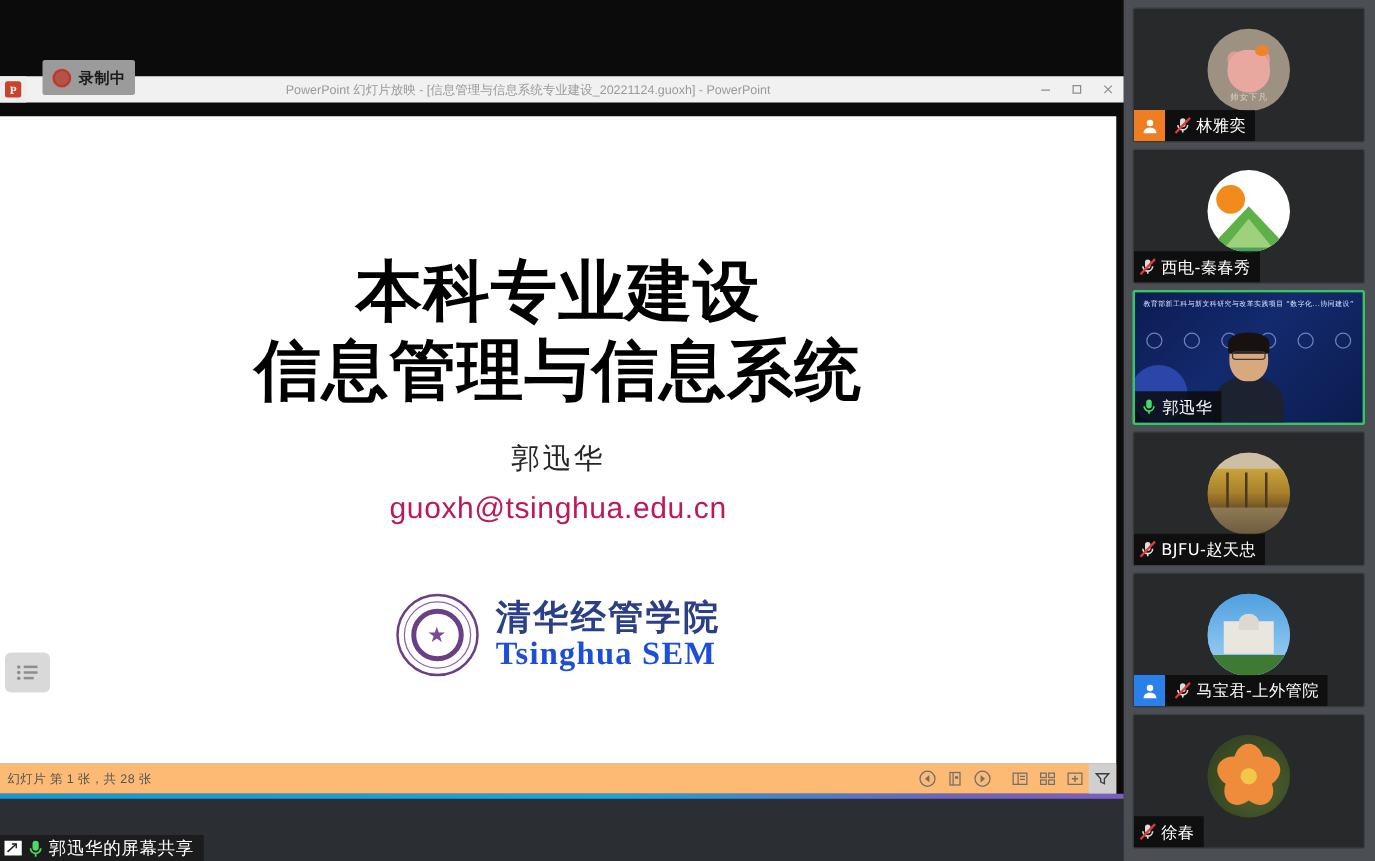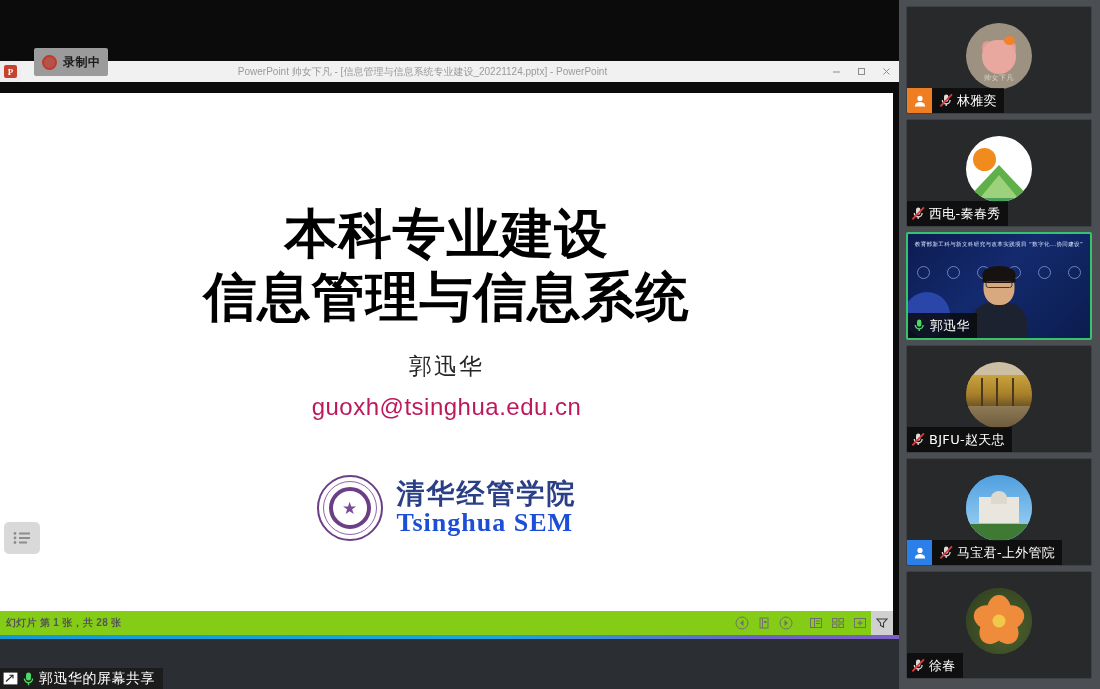--- a/index.html
+++ b/index.html
@@ -130,22 +130,22 @@
     position:absolute; left:4px; top:522px; width:36px; height:32px;
     background:#d9d9d9; border-radius:5px;
     display:flex; align-items:center; justify-content:center;
     z-index:12;
   }
   #slide-menu-btn svg{display:block;}
 
   
   #pp-statusbar{
     position:absolute; left:0; top:611px; width:893px; height:24px;
-    background:#84cc16;
-    display:flex; align-items:center;font-weight:bold;
+    background:#fdba74;
+    display:flex; align-items:center;
   }
   #slide-count{ font-size:10px; color:#555; padding-left:6px; letter-spacing:.3px; }
   #pp-tools{ margin-left:auto; display:flex; height:24px; }
   .pp-tool{
     width:22px; height:24px;
     display:flex; align-items:center; justify-content:center;
     color:#6f6f6f;
   }
   .pp-tool svg{display:block;}
   .pp-tool.sep{ margin-left:8px; }
@@ -322,21 +322,21 @@
 
   <div id="recording-pill">
     <span id="rec-dot"></span>
     <span id="rec-label">录制中</span>
   </div>
 
   <div id="pp-titlebar">
     <div id="pp-icon">
       <span id="pp-icon-sq">P</span>
     </div>
-    <div id="pp-title-text">PowerPoint 帅女下凡 - [信息管理与信息系统专业建设_20221124.pptx] - PowerPoint</div>
+    <div id="pp-title-text">PowerPoint 幻灯片放映 - [信息管理与信息系统专业建设_20221124.guoxh] - PowerPoint</div>
     <div id="pp-winbtns">
       <div class="winbtn">
         <svg width="11" height="11" viewBox="0 0 11 11">
             <line x1="2" y1="6" x2="9" y2="6" stroke="currentColor" stroke-width="1"></line>
           </svg>
       </div>
       <div class="winbtn">
         <svg width="11" height="11" viewBox="0 0 11 11">
             <rect x="2.5" y="2.5" width="6" height="6" fill="none" stroke="currentColor" stroke-width="1"></rect>
           </svg>

